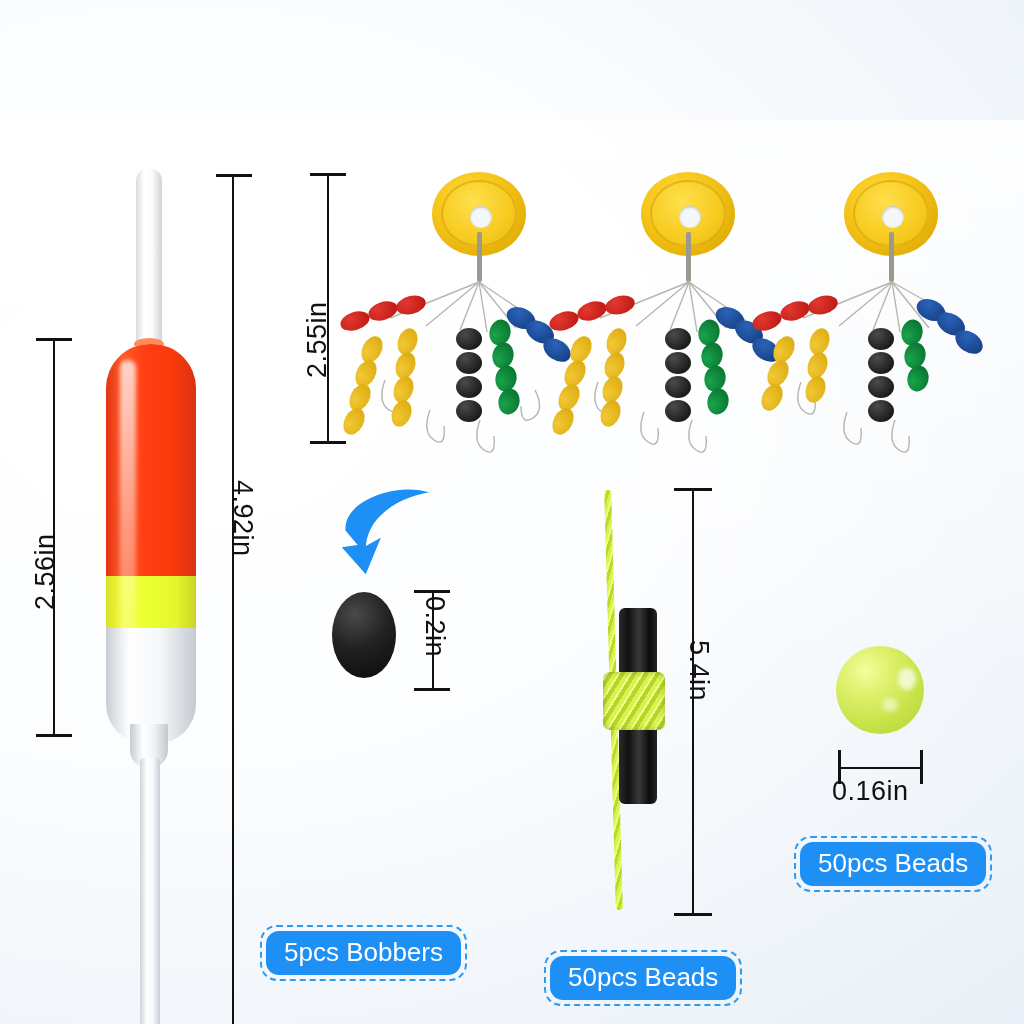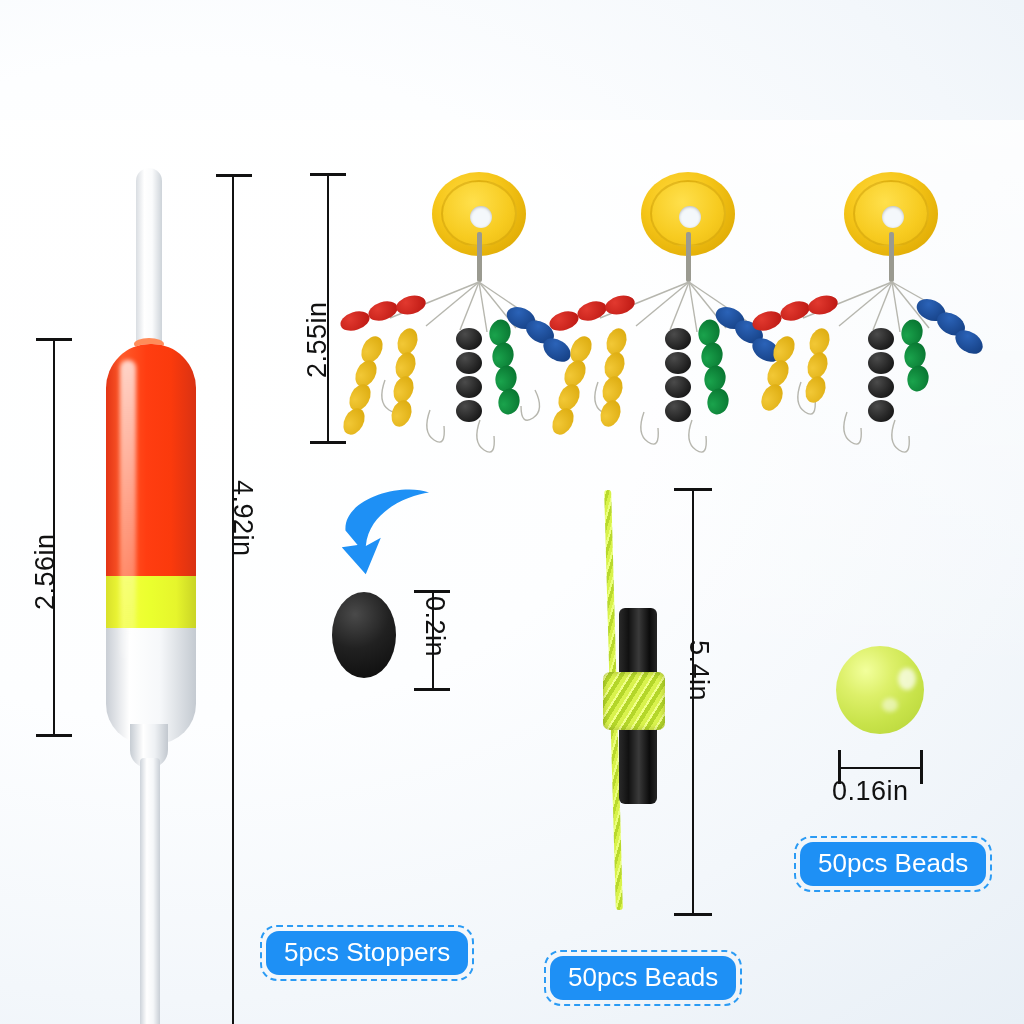--- a/index.html
+++ b/index.html
@@ -420,20 +420,20 @@
     <div class="dimlabel" style="left:832px;top:776px;">0.16in</div>
   </div>
 
 
 
   <div class="badge" style="left:794px;top:836px;">
     <div class="badge-inner">50pcs Beads</div>
   </div>
 
   <div class="badge" style="left:260px;top:925px;">
-    <div class="badge-inner">5pcs Stoppers</div>
+    <div class="badge-inner">5pcs Bobbers</div>
   </div>
 
   <div class="badge" style="left:544px;top:950px;">
     <div class="badge-inner">50pcs Beads</div>
   </div>
 
 </div>
 
 </body></html>

